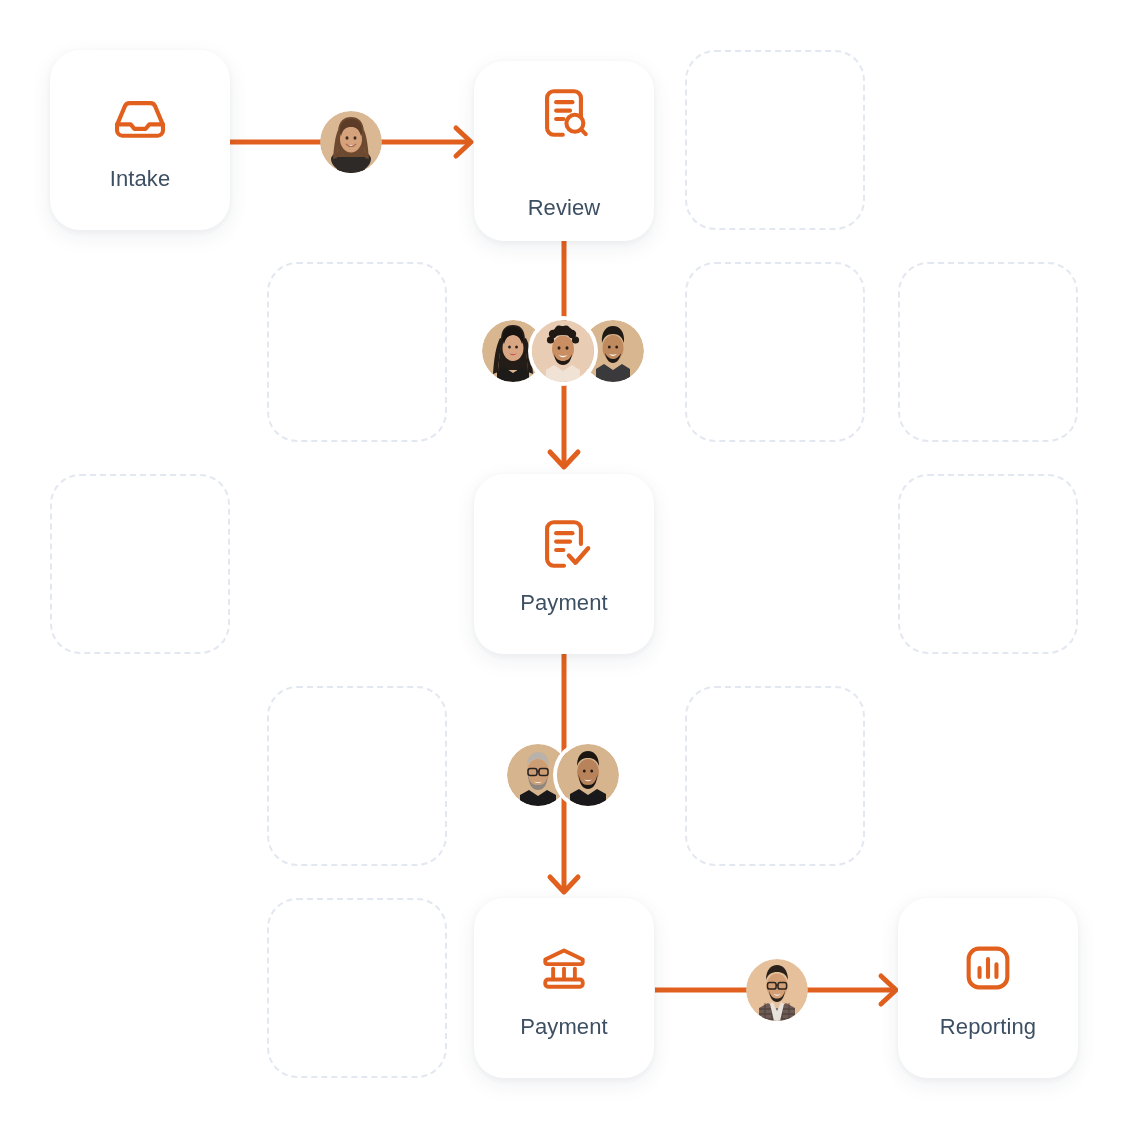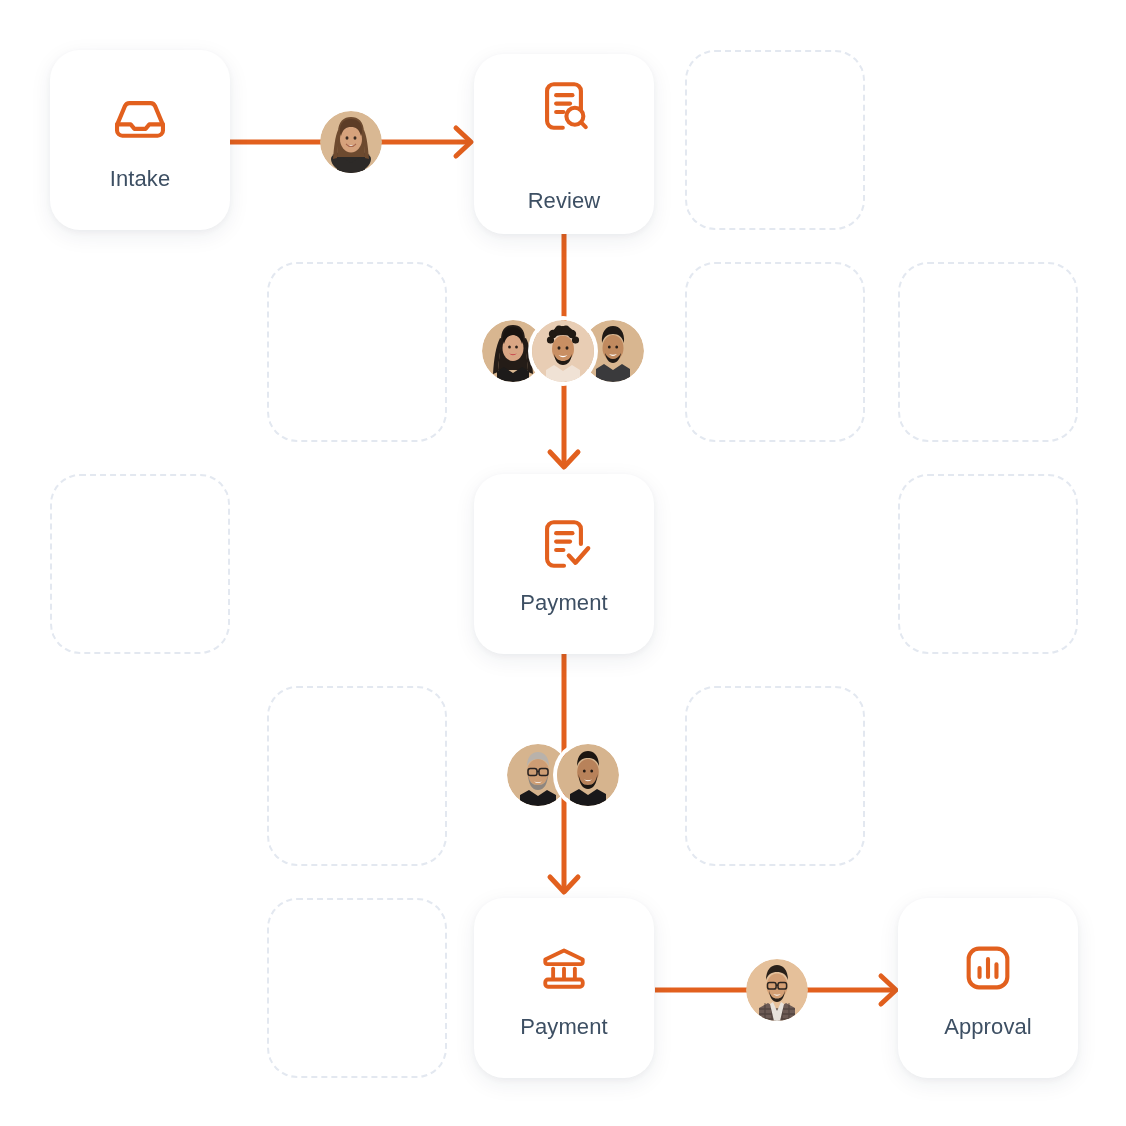--- a/index.html
+++ b/index.html
@@ -147,21 +147,21 @@
     <span class="icon-wrap">
       <svg width="58" height="58" viewBox="0 0 48 48" fill="none">
         <path d="M5 28 L11.5 12.5 A4.2 4.2 0 0 1 15.4 10 H32.6 A4.2 4.2 0 0 1 36.5 12.5 L43 28
                  V32.6 A4.4 4.4 0 0 1 38.6 37 H9.4 A4.4 4.4 0 0 1 5 32.6 Z" stroke="#e2601e" stroke-width="3.4" stroke-linejoin="round" stroke-linecap="round"></path>
         <path d="M5 27.6 H16.3 L19.4 31.3 H28.6 L31.7 27.6 H43" stroke="#e2601e" stroke-width="3.4" stroke-linejoin="round" stroke-linecap="round" fill="none"></path>
       </svg>
     </span>
     <span class="node-label">Intake</span>
   </div>
 
-  <div class="cell node" style="left:474px; top:54px;gap:36px;">
+  <div class="cell node" style="left:474px; top:61px;gap:36px;">
     <span class="icon-wrap">
       <svg width="58" height="58" viewBox="0 0 48 48" fill="none">
         <path d="M38 27.5 V11.5 A5.5 5.5 0 0 0 32.5 6 H15.5 A5.5 5.5 0 0 0 10 11.5
                  V36.5 A5.5 5.5 0 0 0 15.5 42 H23" stroke="#e2601e" stroke-width="3.4" stroke-linecap="round" stroke-linejoin="round"></path>
         <line x1="17.5" y1="15" x2="31" y2="15" stroke="#e2601e" stroke-width="3.4" stroke-linecap="round"></line>
         <line x1="17.5" y1="22" x2="29" y2="22" stroke="#e2601e" stroke-width="3.4" stroke-linecap="round"></line>
         <line x1="17.5" y1="29" x2="23.5" y2="29" stroke="#e2601e" stroke-width="3.4" stroke-linecap="round"></line>
         <circle cx="33" cy="32.5" r="7" stroke="#e2601e" stroke-width="3.4" fill="#ffffff"></circle>
         <line x1="38.2" y1="37.6" x2="42" y2="41.5" stroke="#e2601e" stroke-width="3.4" stroke-linecap="round"></line>
       </svg>
@@ -199,21 +199,21 @@
 
   <div class="cell node" style="left:898px; top:898px;">
     <span class="icon-wrap">
       <svg width="58" height="58" viewBox="0 0 48 48" fill="none">
         <rect x="8" y="8" width="32" height="32" rx="8.5" stroke="#e2601e" stroke-width="3.4" fill="none"></rect>
         <line x1="17" y1="31.5" x2="17" y2="24" stroke="#e2601e" stroke-width="3.4" stroke-linecap="round"></line>
         <line x1="24" y1="31.5" x2="24" y2="16.5" stroke="#e2601e" stroke-width="3.4" stroke-linecap="round"></line>
         <line x1="31" y1="31.5" x2="31" y2="21" stroke="#e2601e" stroke-width="3.4" stroke-linecap="round"></line>
       </svg>
     </span>
-    <span class="node-label">Approval</span>
+    <span class="node-label">Reporting</span>
   </div>
 
   <div class="avatar-group" style="left:320px; top:111px;">
     <span class="avatar">
       <svg viewBox="0 0 62 62">
         <defs>
             <clipPath id="c1">
               <circle cx="31" cy="31" r="31"></circle>
             </clipPath>
           </defs>

